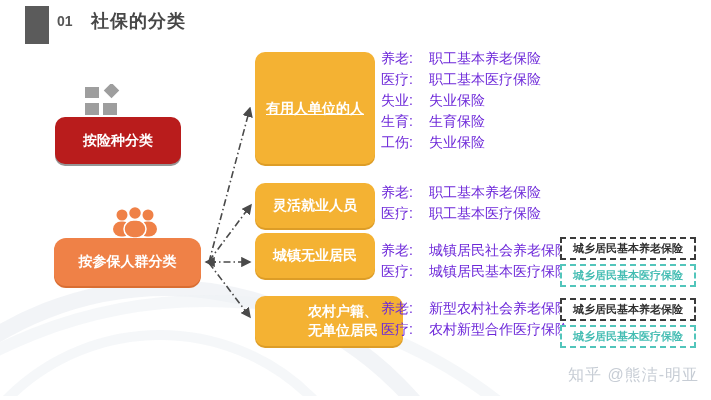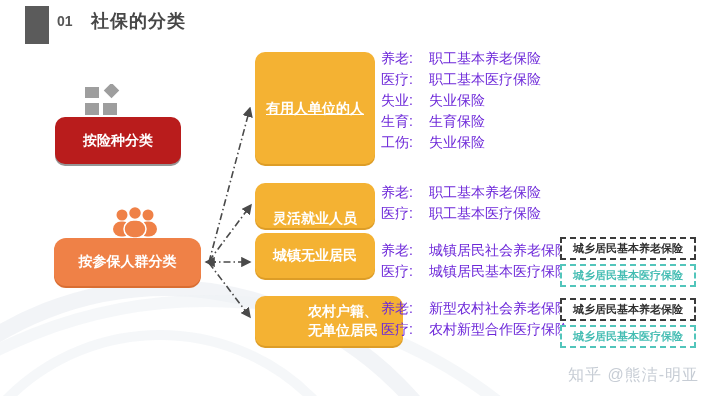--- a/index.html
+++ b/index.html
@@ -28,21 +28,21 @@
        color:#fff;font-weight:bold;font-size:14px;text-align:center;z-index:2;}
   .box-gray{left:55px;top:117px;width:126px;height:47px;background:#b91c1c;border-radius:10px;box-shadow:0 2px 0 #969696;}
   .box-orange{left:54px;top:238px;width:147px;height:48px;background:#EF8147;border-radius:12px;box-shadow:0 2px 0 #D96E33;}
 
   
   .mb{position:absolute;left:255px;width:120px;background:#F4B233;border-radius:10px;
       display:flex;flex-direction:column;align-items:center;justify-content:center;
       color:#fff;font-weight:bold;font-size:14px;text-align:center;line-height:19px;
       box-shadow:0 2px 0 #DD9D27;z-index:2;}
   .mb1{top:52px;height:112px;text-decoration:underline;}
-  .mb2{top:183px;height:45px;justify-content:flex-end;}
+  .mb2{top:183px;height:45px;}
   .mb3{top:233px;height:45px;}
   .mb4{top:296px;height:50px;padding-left:28px;}
 
   
   .grp{position:absolute;left:381px;z-index:2;}
   .g1{top:48px;} .g2{top:182px;} .g3{top:240px;} .g4{top:298px;}
   .row{display:flex;height:21px;align-items:center;font-size:14px;font-weight:normal;color:#6d28d9;}
   .row .k{width:48px;flex:none;}
   .row .v{white-space:nowrap;}
 

